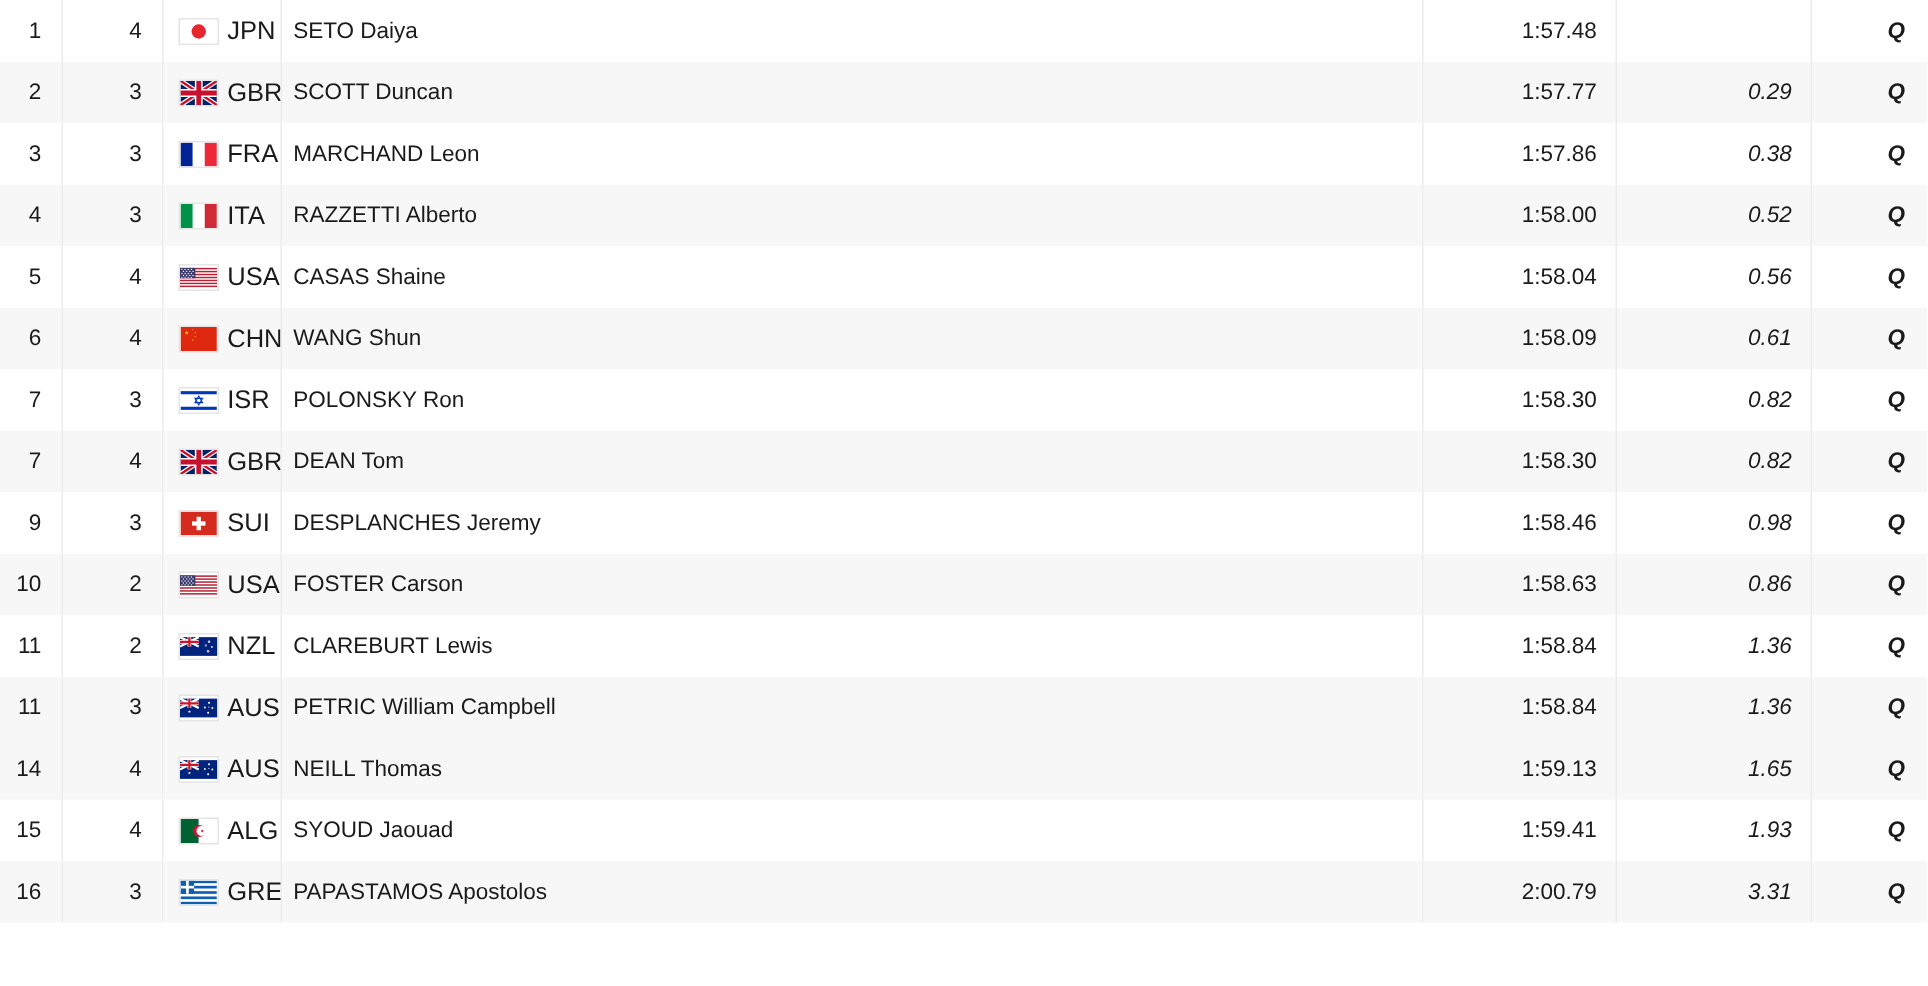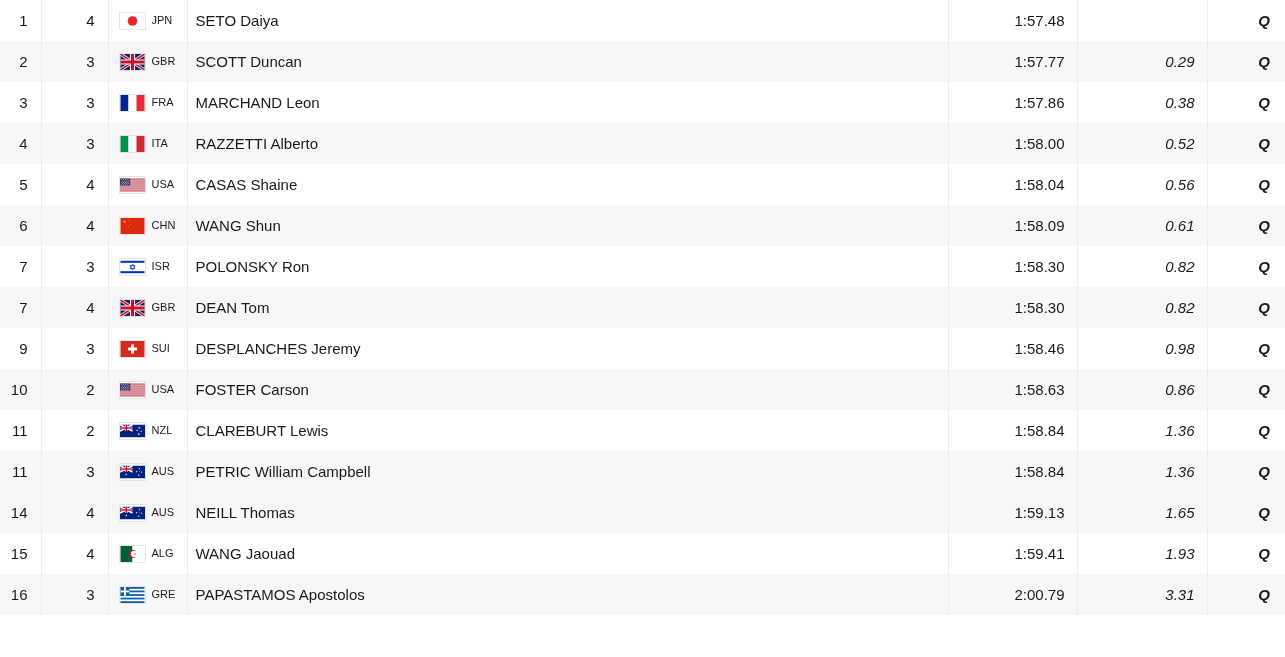--- a/index.html
+++ b/index.html
@@ -67,21 +67,21 @@
     flex: 0 0 27px;
     display: block;
     border: 1px solid rgba(0,0,0,0.10);
     box-sizing: border-box;
     background: #fff;
     overflow: hidden;
   }
   .flag svg { display: block; width: 100%; height: 100%; }
 
   .country-code {
-    font-size: 11px;
+    font-size: 17px;
     line-height: 41px;
   }
 </style>
 </head>
 <body>
 
 <table id="results-table">
   <tbody id="results-body">
       <tr class="row-odd">
         <td class="col-rank">1</td>
@@ -462,21 +462,21 @@
                 <rect width="15" height="20" fill="#006233"></rect>
                 <rect x="15" width="15" height="20" fill="#fff"></rect>
                 <circle cx="15.5" cy="10" r="5" fill="#D21034"></circle>
                 <circle cx="17.2" cy="10" r="4.1" fill="#fff"></circle>
                 <polygon points="19.5,10 16.7,11 18.4,8.6 18.4,11.4 16.7,9" fill="#D21034"></polygon>
               </svg>
             </span>
             <span class="country-code">ALG</span>
           </span>
         </td>
-        <td class="col-name">WANG Jaouad</td>
+        <td class="col-name">SYOUD Jaouad</td>
         <td class="col-time">1:59.41</td>
         <td class="col-gap">1.93</td>
         <td class="col-status"><span class="qmark">Q</span></td>
       </tr>
       <tr class="row-even">
         <td class="col-rank">16</td>
         <td class="col-lane">3</td>
         <td class="col-country">
           <span class="country-cell-inner">
             <span class="flag">

